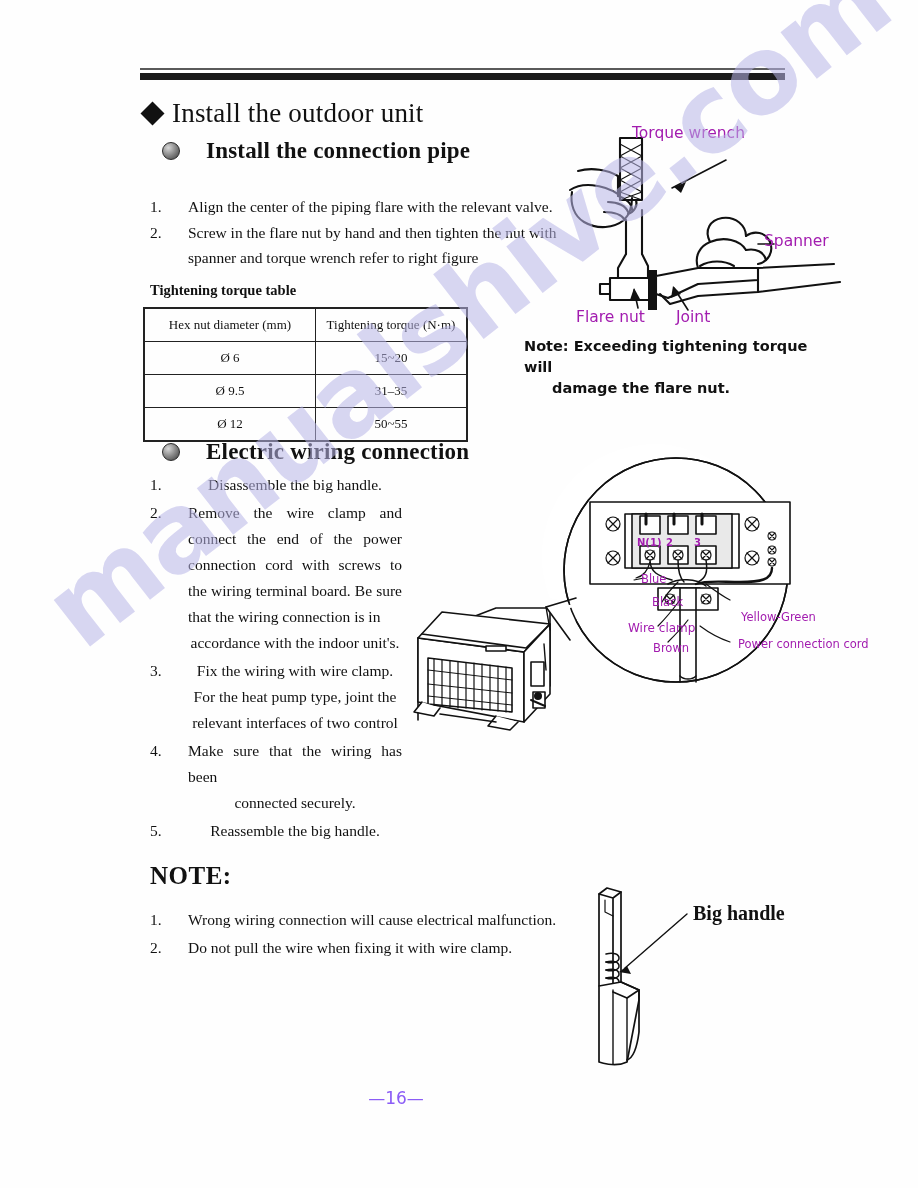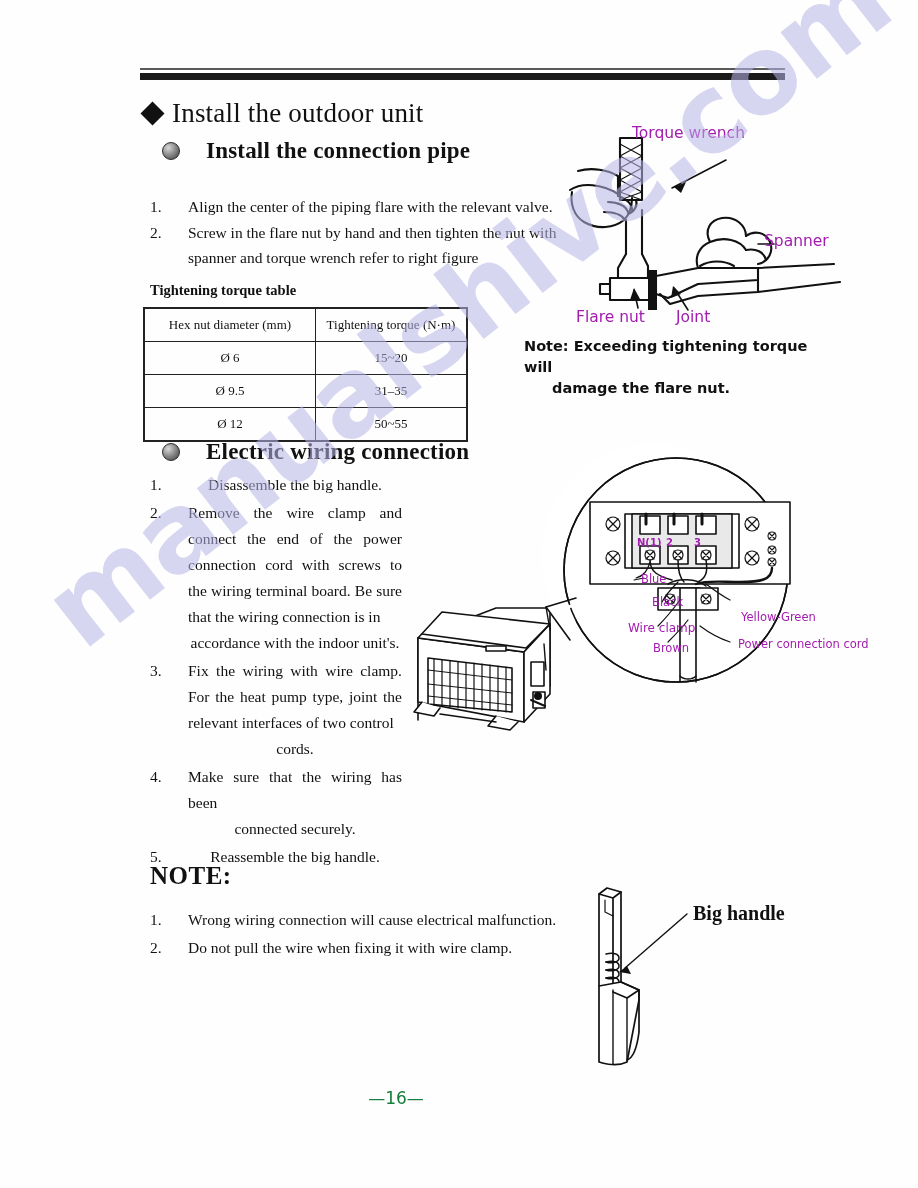--- a/index.html
+++ b/index.html
@@ -56,21 +56,21 @@
   table.torque td.c1{width:162px;}
 
   
   .note-title{position:absolute;left:150px;top:862px;font-size:25px;font-weight:700;
               letter-spacing:.5px;}
   #steps-note{position:absolute;left:150px;top:906px;width:420px;}
   #steps-note li{line-height:28px;}
 
   
   .pageno{position:absolute;left:0;top:1088px;width:792px;text-align:center;
-          font-family:"DejaVu Sans",sans-serif;font-size:17px;color:#15803d;}
+          font-family:"DejaVu Sans",sans-serif;font-size:17px;color:#8b5cf6;}
 
   
   .lbl{position:absolute;font-family:"DejaVu Sans",sans-serif;color:#a21caf;white-space:nowrap;}
 
   
   #fig-wrench{position:absolute;left:548px;top:118px;width:360px;height:210px;}
   #fig-wrench .lbl{font-size:15.5px;font-weight:400;}
   .note-flare{position:absolute;left:524px;top:336px;width:300px;
               font-family:"DejaVu Sans",sans-serif;font-size:14.5px;font-weight:700;
               line-height:21px;color:#111;}
@@ -152,21 +152,20 @@
       <p>Disassemble the big handle.</p>
     </li>
     <li>
       <span class="num">2.</span>
       <p>Remove the wire clamp and connect the end of the power connection cord with screws to the wiring terminal board. Be sure that the wiring connection is in</p>
       <p>accordance with the indoor unit's.</p>
     </li>
     <li>
       <span class="num">3.</span>
       <p>Fix the wiring with wire clamp. For the heat pump type, joint the relevant interfaces of two control</p>
-      <p>cords.</p>
     </li>
     <li>
       <span class="num">4.</span>
       <p>Make sure that the wiring has been</p>
       <p>connected securely.</p>
     </li>
     <li>
       <span class="num">5.</span>
       <p>Reassemble the big handle.</p>
     </li>

